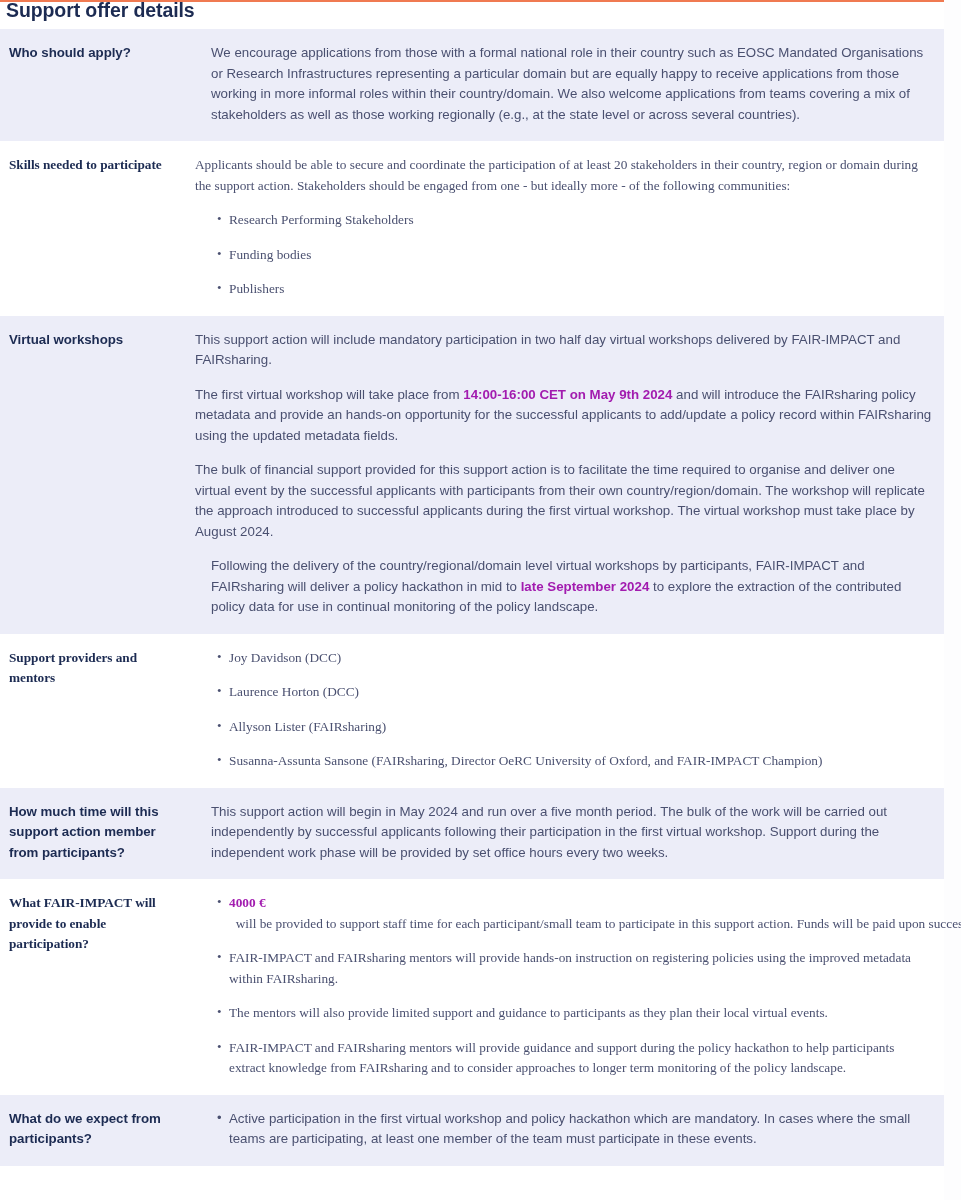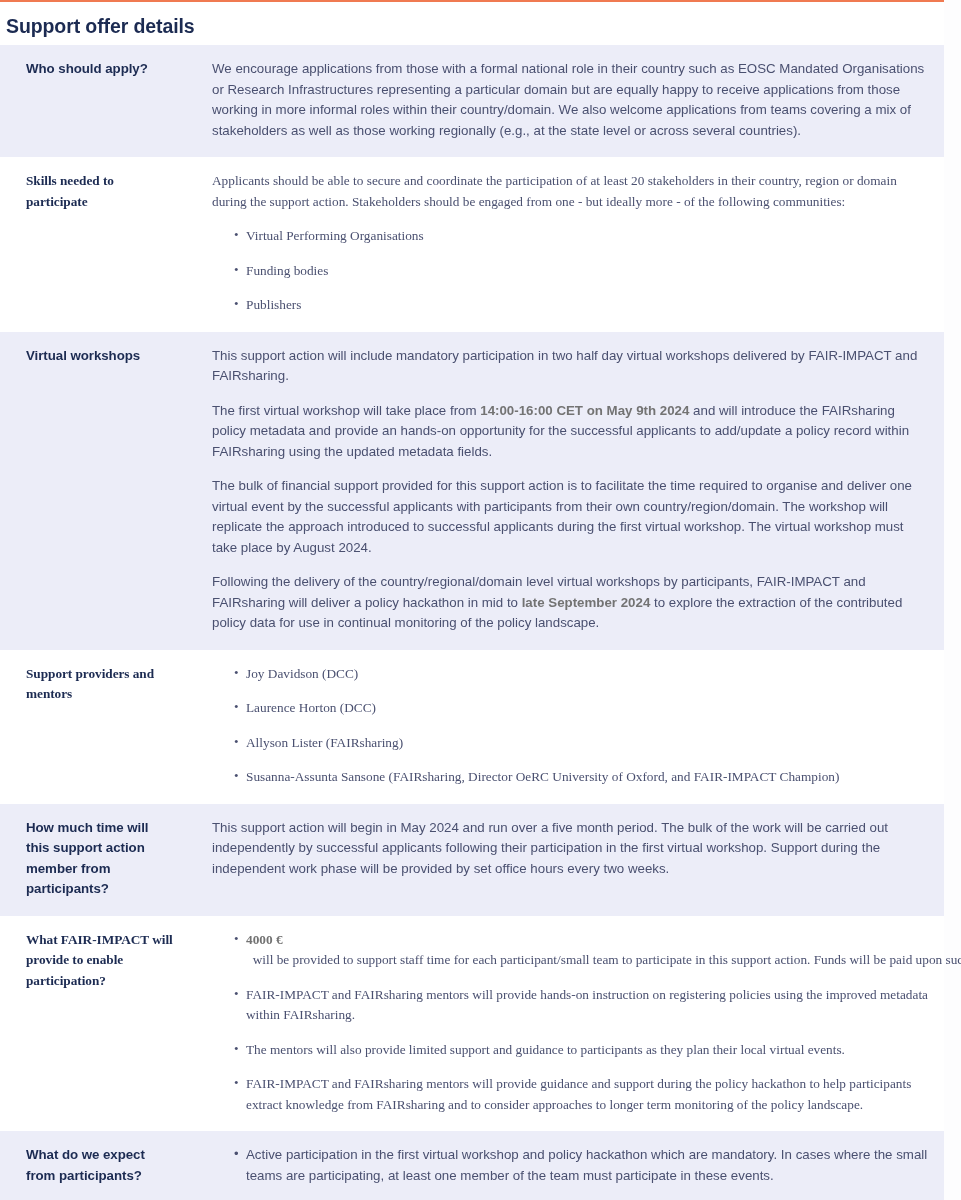--- a/index.html
+++ b/index.html
@@ -40,54 +40,54 @@
     position: relative;
     width: 944px;
     padding: 0;
   }
   .page-title {
     font-size: 19.5px;
     font-weight: bold;
     color: #1c2b52;
     letter-spacing: -0.1px;
     margin: 0;
-    padding: 16px 0 8px 6px;
+    padding: 0 0 8px 6px;
     line-height: 1.1;
   }
   table.details {
     width: 944px;
     border-collapse: collapse;
     table-layout: fixed;
   }
   table.details tr.alt > td { background: #ecedf8; }
   table.details tr.plain > td { background: #ffffff; font-family: Liberation Serif, serif; }
   table.details td {
     vertical-align: top;
-    padding: 14px 12px 16px 26px;
+    padding: 14px 12px 16px 9px;
     font-size: 13.3px;
     line-height: 20.5px;
   }
   td.label {
     width: 186px;
     font-weight: bold;
     color: #1c2b52;
     letter-spacing: -0.05px;
     padding-right: 6px;
   }
   td.body {
     color: #4a5070;
     padding-left: 9px;
   }
   td.body p {
     margin: 0 0 14px 0;
   }
-  td.body p:last-child { margin-bottom: 0; }
+  td.body p:last-child { margin-bottom: 0; margin-left: 16px; }
   td.body b, td.body strong {
     font-weight: bold;
-    color: #737373;
+    color: #a21caf;
   }
   td.body ul {
     margin: 0;
     padding: 0 0 0 22px;
     list-style: none;
   }
   td.body ul li {
     position: relative;
     margin: 0 0 14px 0;
     padding-left: 12px;
@@ -123,21 +123,21 @@
           <td class="body">
             <p>We encourage applications from those with a formal national role in their country such as EOSC Mandated Organisations or Research Infrastructures representing a particular domain but are equally happy to receive applications from those working in more informal roles within their country/domain. We also welcome applications from teams covering a mix of stakeholders as well as those working regionally (e.g., at the state level or across several countries).</p>
           </td>
         </tr>
 
         <tr class="plain">
           <td class="label">Skills needed to participate</td>
           <td class="body">
             <p>Applicants should be able to secure and coordinate the participation of at least 20 stakeholders in their country,  region or domain during the support action. Stakeholders should be engaged from one - but ideally more - of the following communities:</p>
             <ul>
-              <li>Virtual Performing Organisations</li>
+              <li>Research Performing Stakeholders</li>
               <li>Funding bodies</li>
               <li>Publishers</li>
             </ul>
           </td>
         </tr>
 
         <tr class="alt">
           <td class="label">Virtual workshops</td>
           <td class="body">
             <p>This support action will include mandatory participation in two half day virtual workshops delivered by FAIR-IMPACT and FAIRsharing.</p>

